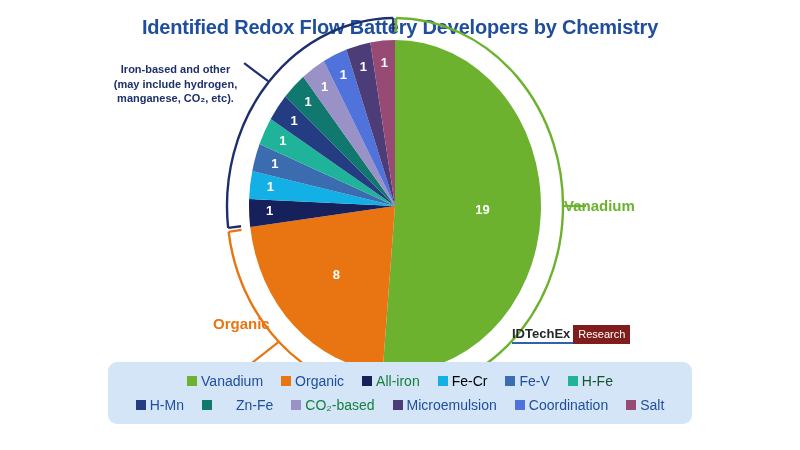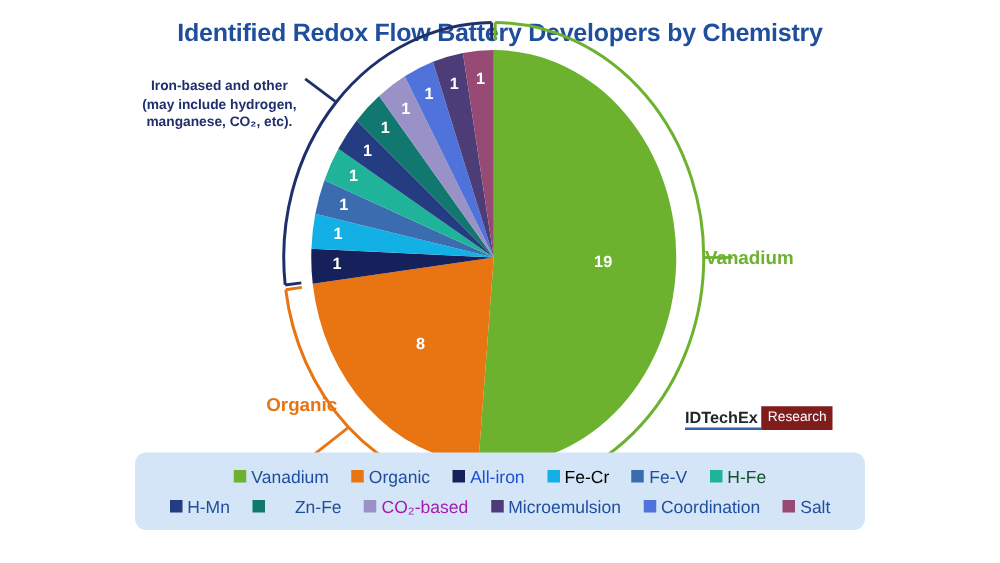--- a/index.html
+++ b/index.html
@@ -60,21 +60,20 @@
     line-height: 1.32;
     color: #1f2f6b;
   }
   .brand {
     position: absolute;
     left: 512px;
     top: 325px;
     display: flex;
     align-items: stretch;
     height: 19px;
-    margin-left: 36px;
   }
   .brand-name {
     font-size: 13px;
     font-weight: bold;
     color: #23272b;
     border-bottom: 2px solid #3160ae;
     line-height: 17px;
     padding-right: 3px;
     font-family: "Liberation Sans", sans-serif;
   }
@@ -193,21 +192,21 @@
         <div class="legend-item">
           <span class="legend-swatch" style="background: rgb(108, 178, 46);"></span>
           <span class="legend-text" style="color: rgb(31, 78, 156);">Vanadium</span>
         </div>
         <div class="legend-item">
           <span class="legend-swatch" style="background: rgb(232, 117, 17);"></span>
           <span class="legend-text" style="color: rgb(31, 78, 156);">Organic</span>
         </div>
         <div class="legend-item">
           <span class="legend-swatch" style="background: rgb(22, 33, 92);"></span>
-          <span class="legend-text" style="color: #1d4ed8;">All-iron</span>
+          <span class="legend-text" style="color: #15803d;">All-iron</span>
         </div>
         <div class="legend-item">
           <span class="legend-swatch" style="background: rgb(19, 176, 230);"></span>
           <span class="legend-text" style="color: #000000;">Fe-Cr</span>
         </div>
         <div class="legend-item">
           <span class="legend-swatch" style="background: rgb(59, 108, 176);"></span>
           <span class="legend-text" style="color: rgb(31, 78, 156);">Fe-V</span>
         </div>
         <div class="legend-item">
@@ -219,21 +218,21 @@
         <div class="legend-item">
           <span class="legend-swatch" style="background: rgb(36, 60, 130);"></span>
           <span class="legend-text" style="color: rgb(31, 78, 156);">H-Mn</span>
         </div>
         <div class="legend-item">
           <span class="legend-swatch" style="background: rgb(16, 120, 110);"></span>
           <span class="legend-text" style="color: rgb(31, 78, 156); margin-left: 20px;">Zn-Fe</span>
         </div>
         <div class="legend-item">
           <span class="legend-swatch" style="background: rgb(154, 145, 199);"></span>
-          <span class="legend-text" style="color: #a21caf;">CO₂-based</span>
+          <span class="legend-text" style="color: #15803d;">CO₂-based</span>
         </div>
         <div class="legend-item">
           <span class="legend-swatch" style="background: rgb(76, 60, 119);"></span>
           <span class="legend-text" style="color: rgb(31, 78, 156);">Microemulsion</span>
         </div>
         <div class="legend-item">
           <span class="legend-swatch" style="background: rgb(79, 115, 218);"></span>
           <span class="legend-text" style="color: rgb(31, 78, 156);">Coordination</span>
         </div>
         <div class="legend-item">

